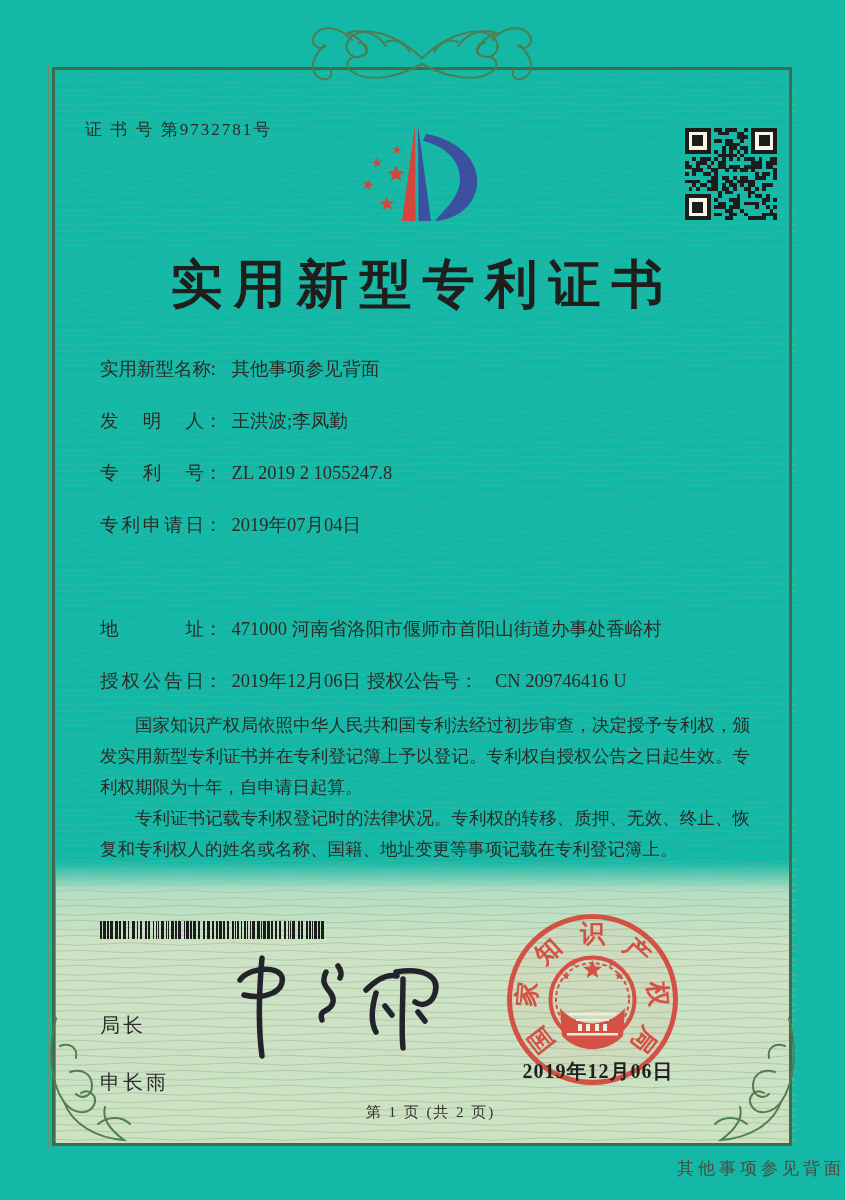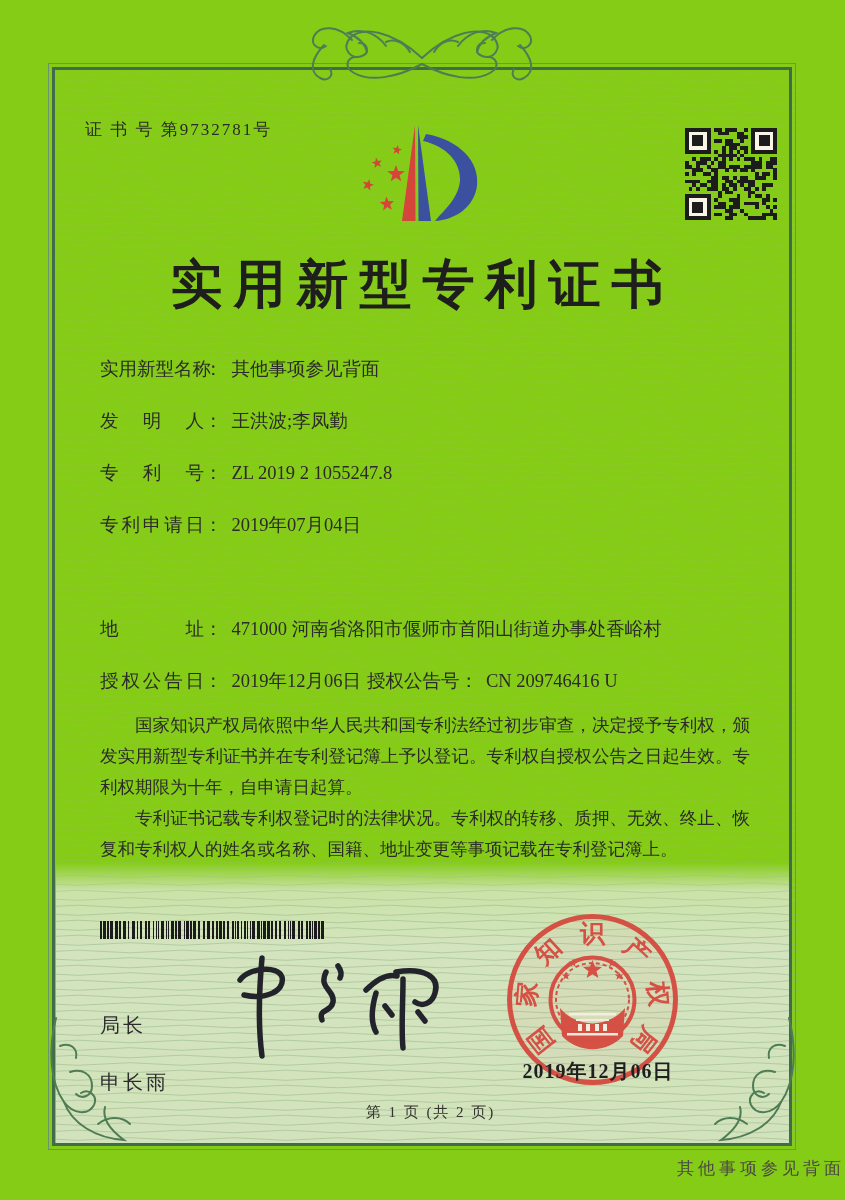--- a/index.html
+++ b/index.html
@@ -1,16 +1,16 @@
 <!DOCTYPE html>
 <html><head>
 <meta charset="utf-8">
 <style>
   html,body{margin:0;padding:0;background:#e8e4d4;}
-  #page{position:relative;width:845px;height:1200px;background:#84cc16;overflow:hidden;
+  #page{position:relative;width:845px;height:1200px;background:#14b8a6;overflow:hidden;
         font-family:"Liberation Serif","DejaVu Serif",serif;color:#2b2b28;}
   
   #green-zone{position:absolute;left:56px;right:56px;top:862px;height:284px;z-index:0;
       background:linear-gradient(180deg,rgba(222,233,206,0) 0%,rgba(220,232,204,.8) 10%,rgba(216,229,199,.95) 30%,rgba(214,228,197,.95) 100%);}
   #waves{position:absolute;left:0;top:0;z-index:1;pointer-events:none;}
   
   #frame{position:absolute;left:48px;top:63px;width:746px;height:1085px;z-index:2;
          border:1px solid #6b9370;}
   #frame-inner{position:absolute;inset:3px;border:3px solid #406c4b;}
   .orn{position:absolute;z-index:3;}
@@ -19,21 +19,21 @@
   #cert-no{left:85px;top:118px;font-size:17px;letter-spacing:2px;}
   #logo{left:330px;top:120px;}
   #qr{left:685px;top:128px;}
   #title{left:0;right:0;top:250px;text-align:center;font-size:52px;font-weight:bold;
          letter-spacing:11px;color:#1e1e1c;}
   .row{left:100px;height:26px;font-size:18.5px;white-space:nowrap;}
   .flabel{display:inline-block;width:104px;text-align:justify;text-align-last:justify;vertical-align:top;}
   .colon{display:inline-block;}
   .fvalue{margin-left:9px;}
   #grant-right{left:367px;top:668px;font-size:18.5px;white-space:nowrap;}
-  #grant-right .fvalue{margin-left:8px;}
+  #grant-right .fvalue{margin-left:17px;}
   #paras{left:100px;top:710px;width:650px;font-size:17.5px;line-height:31px;text-align:justify;}
   #paras p{margin:0;text-indent:2em;}
   #barcode{left:100px;top:921px;}
   #signer{left:100px;top:982px;font-family:"Liberation Sans","DejaVu Sans",sans-serif;
           font-size:20px;letter-spacing:3px;color:#2c2c2c;}
   #signer div{margin-bottom:18px;margin-top:30px;}
   #sig{left:226px;top:946px;z-index:5;}
   #seal{left:505px;top:912px;z-index:4;}
   #seal-date{left:508px;top:1058px;width:180px;text-align:center;font-size:20px;
              letter-spacing:1px;color:#1f1f1f;z-index:5;font-weight:bold;}

